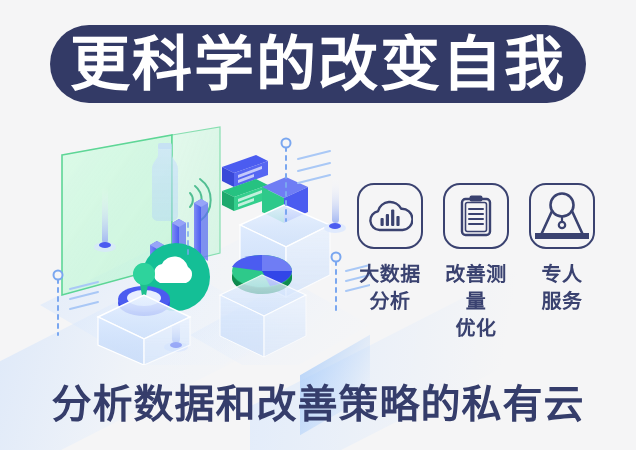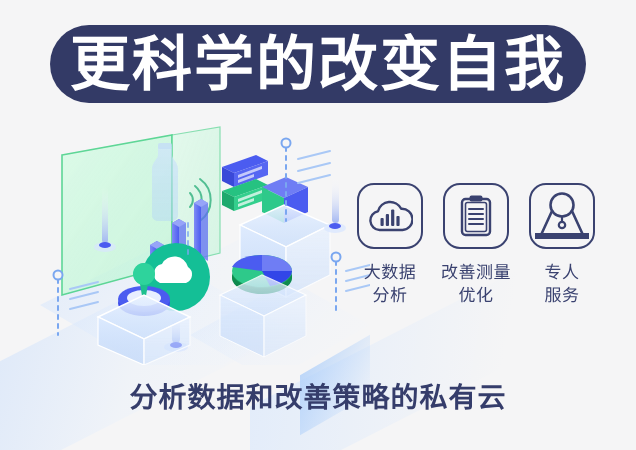--- a/index.html
+++ b/index.html
@@ -117,37 +117,37 @@
     background: #f5f5f6;
     display: flex;
     align-items: center;
     justify-content: center;
     overflow: hidden;
   }
   .feature-label {
     margin-top: 12px;
     text-align: center;
     color: #3a4270;
-    font-size: 17px;
-    font-weight: normal;
+    font-size: 20px;
+    font-weight: bold;
     line-height: 1.35;
     letter-spacing: 0.5px;
     font-family: "DejaVu Sans", "Liberation Sans", sans-serif;
     white-space: pre-line;
   }
 
   
   #footer-tagline {
     position: absolute;
     left: 0;
     top: 384px;
     width: 636px;
     text-align: center;
     color: #353d6b;
-    font-size: 28px;
+    font-size: 40px;
     font-weight: bold;
     letter-spacing: 1px;
     line-height: 1;
     font-family: "DejaVu Sans", "Liberation Sans", sans-serif;
   }
 </style>
 </head>
 <body>
 
 <div id="poster">

